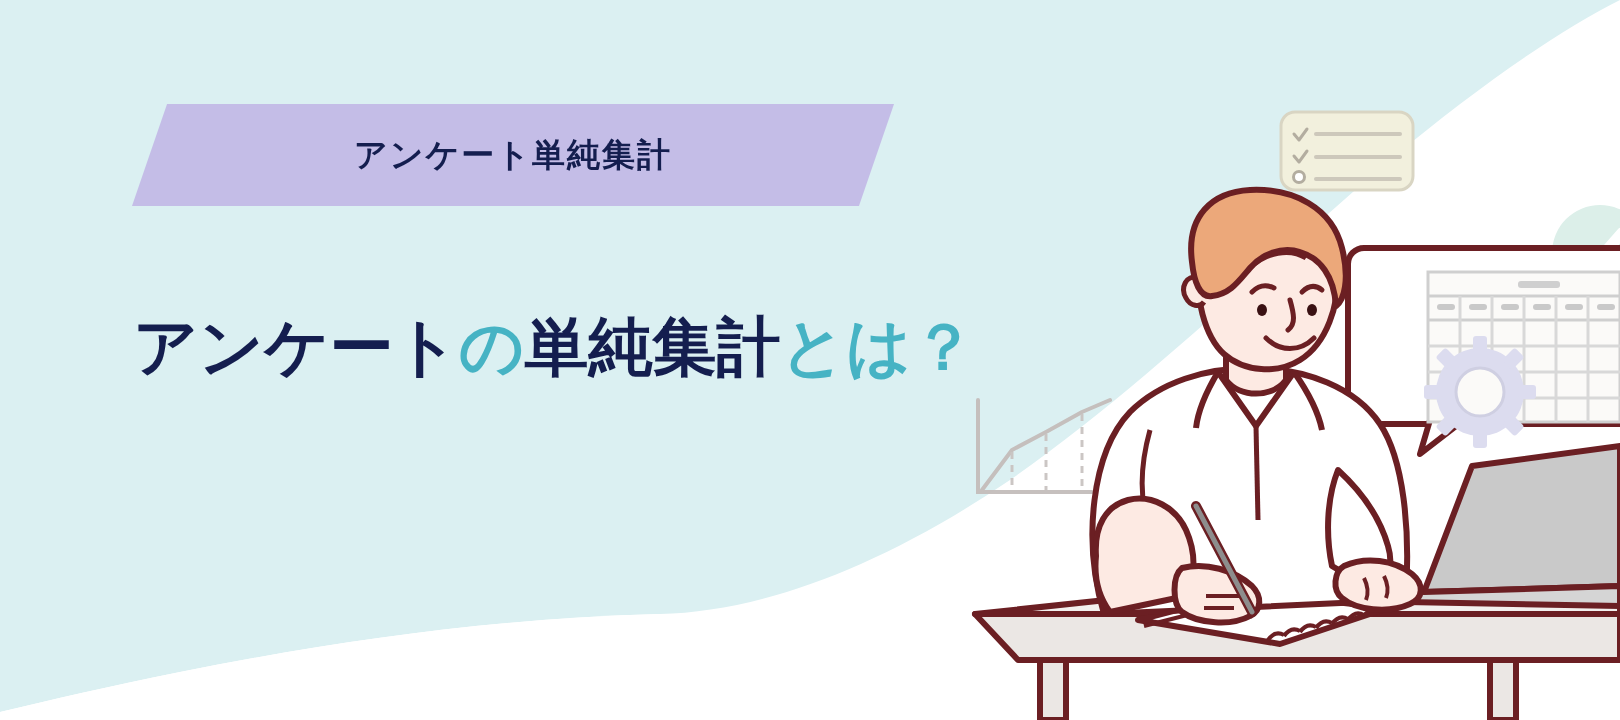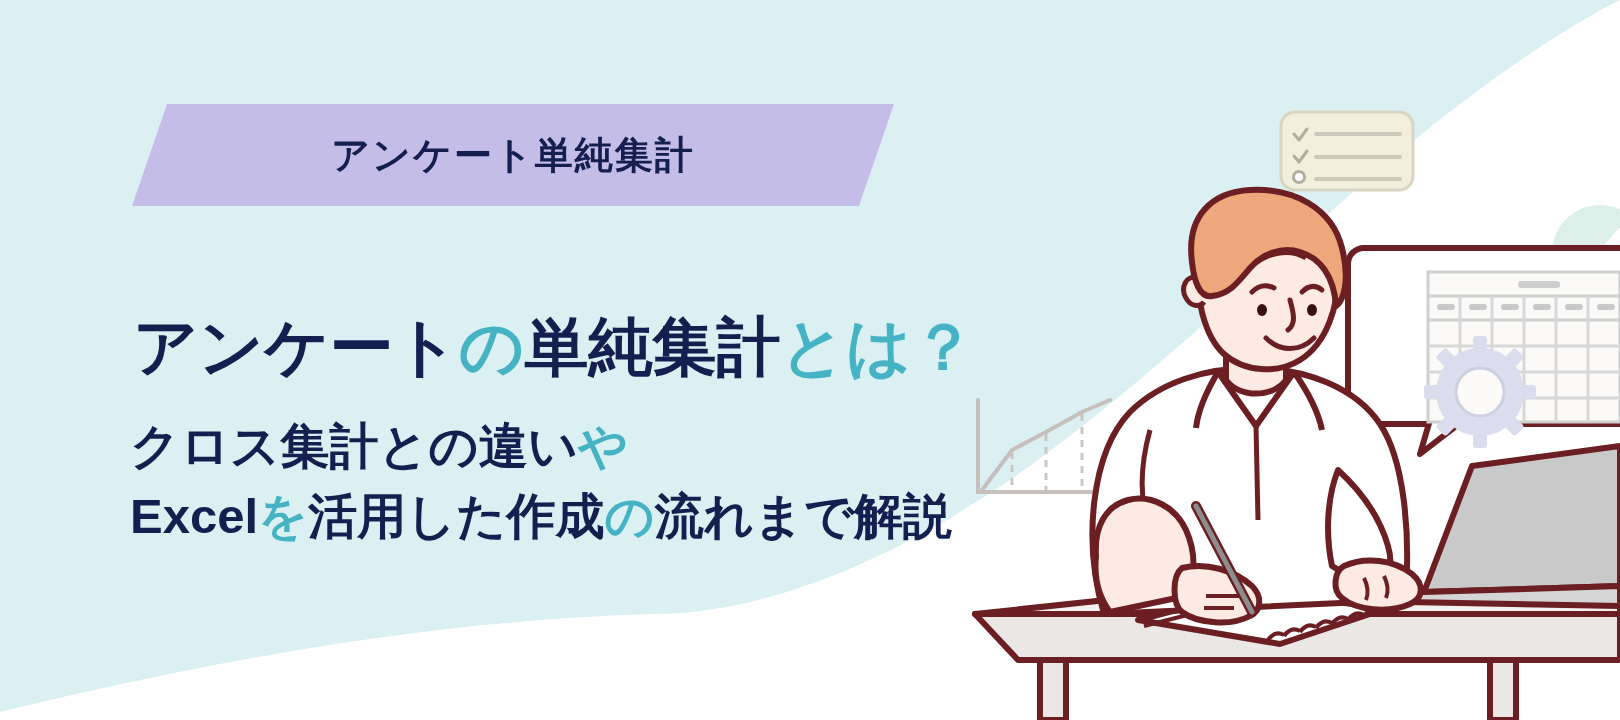--- a/index.html
+++ b/index.html
@@ -51,21 +51,21 @@
     inset: 0;
     background: #c4bde7;
     clip-path: polygon(4.6% 0%, 100% 0%, 95.4% 100%, 0% 100%);
   }
   #badge-label {
     position: absolute;
     inset: 0;
     display: flex;
     align-items: center;
     justify-content: center;
-    font-size: 38px;
+    font-size: 33px;
     font-weight: 700;
     letter-spacing: 2px;
     color: #141e4f;
     white-space: nowrap;
   }
 
   
   #headline {
     position: absolute;
     left: 133px;
@@ -300,20 +300,16 @@
 
   <div class="text-layer">
 
     <div id="badge">
       <div id="badge-shape"></div>
       <div id="badge-label">アンケート単純集計</div>
     </div>
 
     <h1 id="headline"><span>アンケート</span><span class="accent">の</span><span>単純集計</span><span class="accent">とは？</span></h1>
 
-    <div id="subhead">
-        <span class="sub-line"><span>クロス集計との違い</span><span class="accent">や</span></span>
-        <span class="sub-line"><span>Excel</span><span class="accent">を</span><span>活用した作成</span><span class="accent">の</span><span>流れまで解説</span></span>
-      </div>
 
   </div>
 
 </div>
 
 </body></html>

